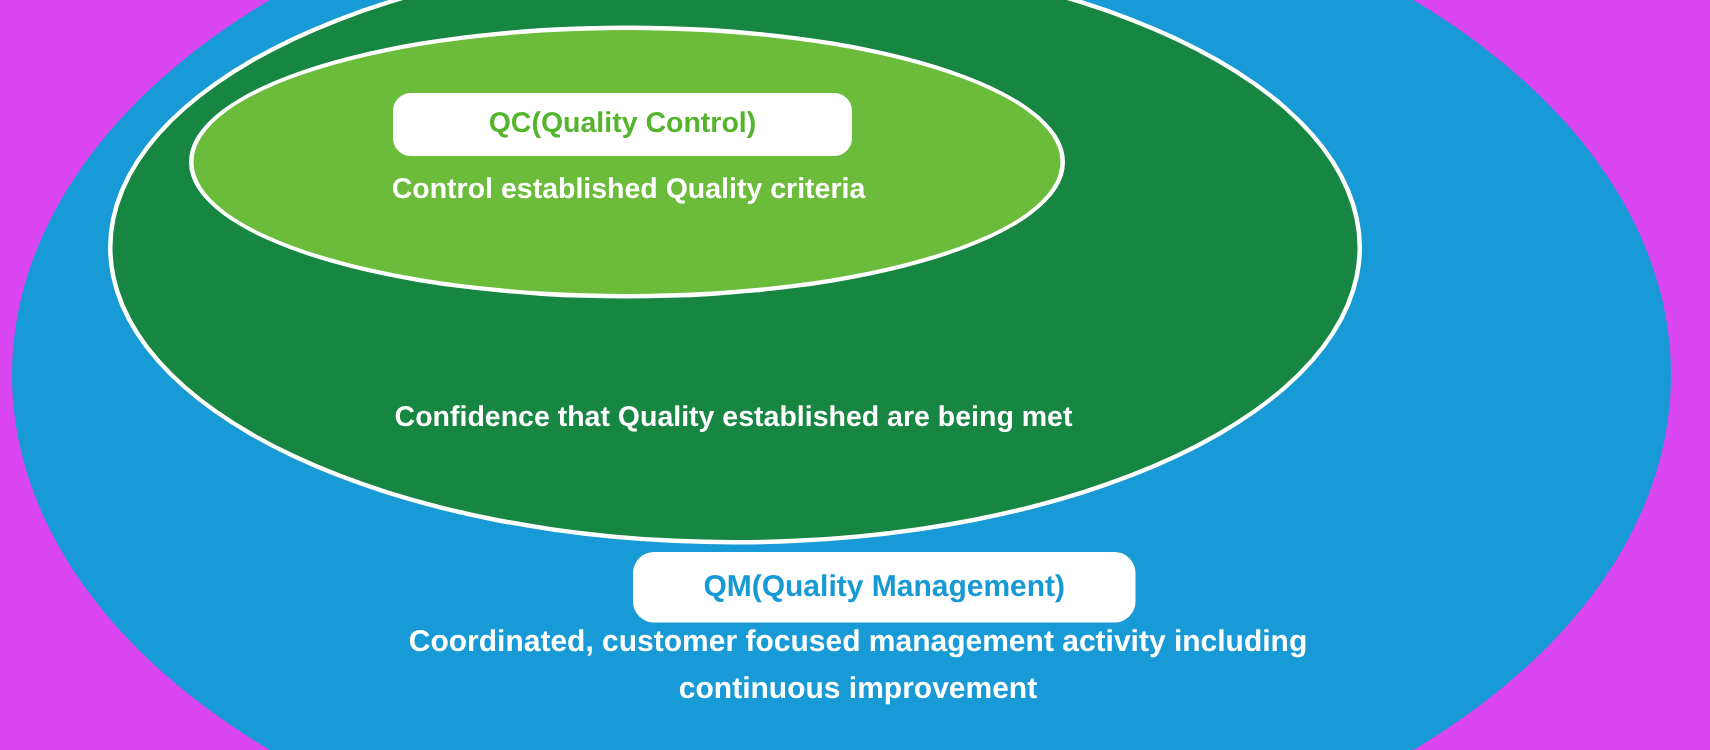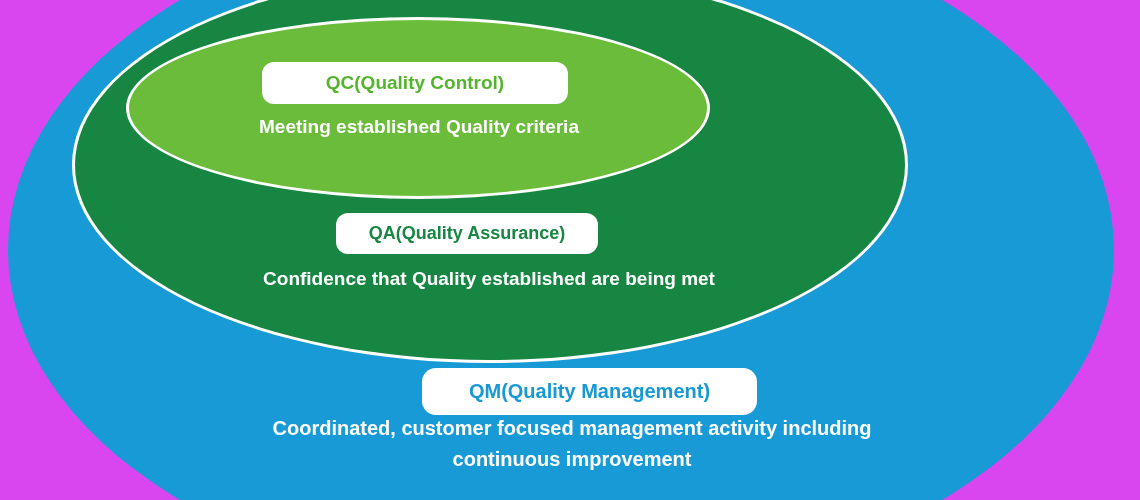--- a/index.html
+++ b/index.html
@@ -32,25 +32,22 @@
 
 <div class="stage">
 
   <div class="ellipse ellipse-qm"></div>
   <div class="ellipse ellipse-qa"></div>
   <div class="ellipse ellipse-qc"></div>
 
   <div class="pill pill-qc">
     <span>QC(Quality Control)</span>
   </div>
-  <div class="desc desc-qc">Meeting established Quality criteria</div>
+  <div class="desc desc-qc">Control established Quality criteria</div>
 
-  <div class="pill pill-qa">
-    <span>QA(Quality Assurance)</span>
-  </div>
   <div class="desc desc-qa">Confidence that Quality established are being met</div>
 
   <div class="pill pill-qm">
     <span>QM(Quality Management)</span>
   </div>
   <div class="desc desc-qm">Coordinated, customer focused management activity including continuous improvement</div>
 
 </div>
 
 </body></html>

